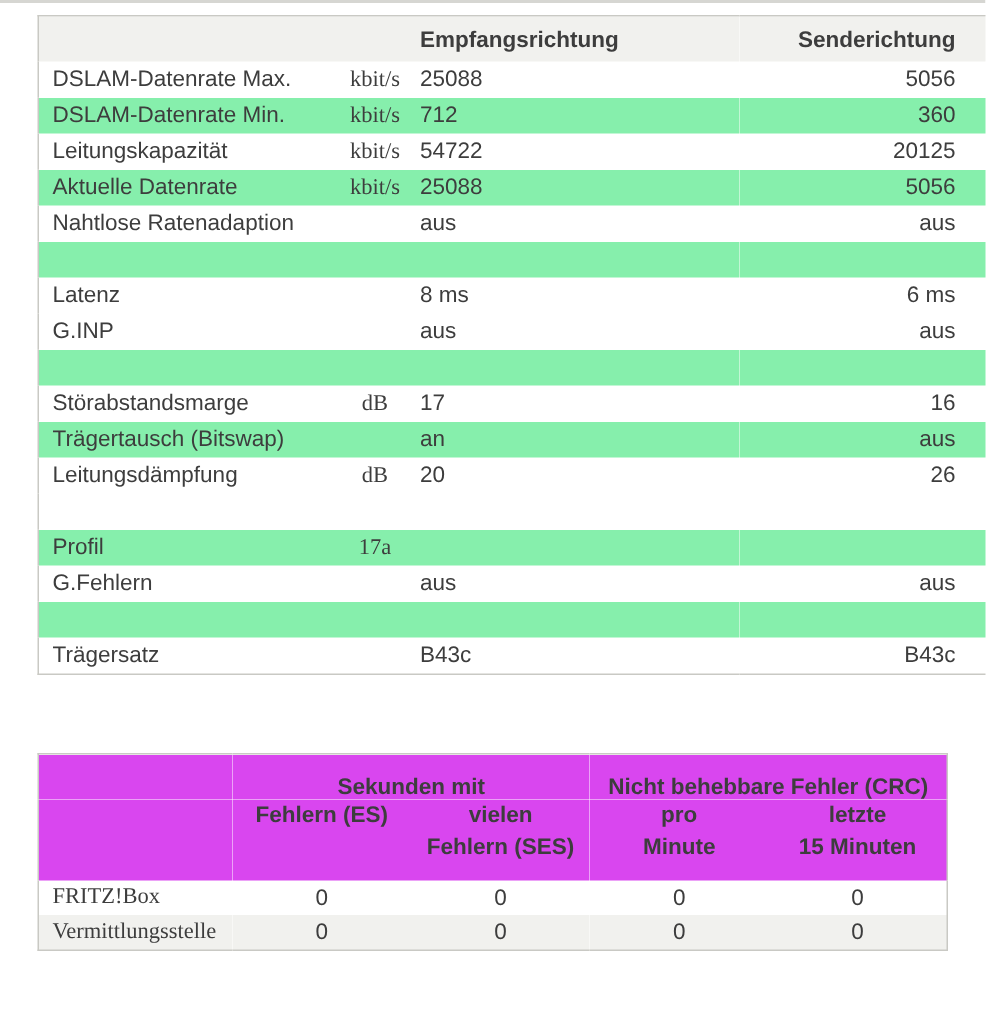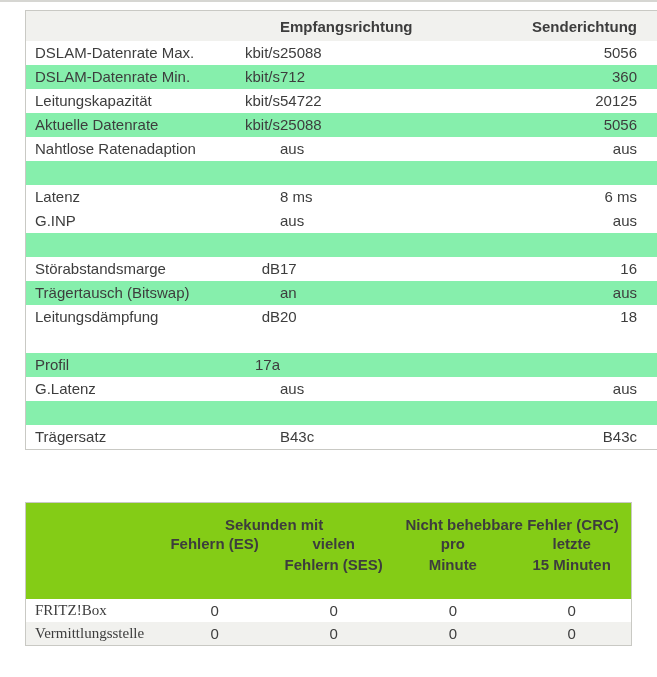--- a/index.html
+++ b/index.html
@@ -39,35 +39,35 @@
     width: 623px;
   }
   .dsl-table thead th {
     height: 30px;
     font-weight: bold;
     text-align: right;
     vertical-align: middle;
   }
   .dsl-table td { height: 24px; line-height: 24px; }
   .dsl-table .c-label { width: 185px; text-align: left; padding-left: 9px; }
-  .dsl-table .c-unit  { width: 60px;  text-align: right; }
+  .dsl-table .c-unit  { width: 60px;  text-align: center; font-family: Liberation Serif, serif; }
   .dsl-table .c-recv  { width: 213px; text-align: left; }
   .dsl-table .c-send  { width: 144px; text-align: right; padding-right: 21px; }
   .dsl-table thead tr { background: #f1f1ee; }
   .dsl-table tr.alt   { background: #86efac; }
 
   
   .err-table {
     margin: 52px 0 0 25px;
     width: 607px;
   }
-  .err-table thead { background: #84cc16; }
+  .err-table thead { background: #d946ef; }
   .err-table thead th { font-weight: bold; text-align: center; }
   .err-table .h-group { height: 26px; vertical-align: bottom; padding-top: 4px; }
-  .err-table .h-sub   { height: 46px; vertical-align: top; line-height: 21px; padding-bottom: 20px; }
+  .err-table .h-sub   { height: 46px; vertical-align: top; line-height: 21px; padding-bottom: 8px; }
   .err-table td { height: 23px; line-height: 23px; text-align: center; }
   .err-table .e-label { width: 120px; text-align: left; padding-left: 9px; font-family: Liberation Serif, serif; }
   .err-table .e-es     { width: 140px; }
   .err-table .e-ses    { width: 140px; }
   .err-table .e-min    { width: 100px; }
   .err-table .e-last   { width: 107px; }
   .err-table tr.alt    { background: #f1f1ee; margin-top: 16px; }
 </style>
 </head>
 <body>
@@ -149,36 +149,36 @@
         <tr class="alt">
           <td class="c-label">Trägertausch (Bitswap)</td>
           <td class="c-unit"></td>
           <td class="c-recv">an</td>
           <td class="c-send">aus</td>
         </tr>
         <tr>
           <td class="c-label">Leitungsdämpfung</td>
           <td class="c-unit">dB</td>
           <td class="c-recv">20</td>
-          <td class="c-send">18</td>
+          <td class="c-send">26</td>
         </tr>
         <tr>
           <td class="c-label"></td>
           <td class="c-unit"></td>
           <td class="c-recv"></td>
           <td class="c-send"></td>
         </tr>
         <tr class="alt">
           <td class="c-label">Profil</td>
           <td class="c-unit">17a</td>
           <td class="c-recv"></td>
           <td class="c-send"></td>
         </tr>
         <tr>
-          <td class="c-label">G.Latenz</td>
+          <td class="c-label">G.Fehlern</td>
           <td class="c-unit"></td>
           <td class="c-recv">aus</td>
           <td class="c-send">aus</td>
         </tr>
         <tr class="alt">
           <td class="c-label"></td>
           <td class="c-unit"></td>
           <td class="c-recv"></td>
           <td class="c-send"></td>
         </tr>

